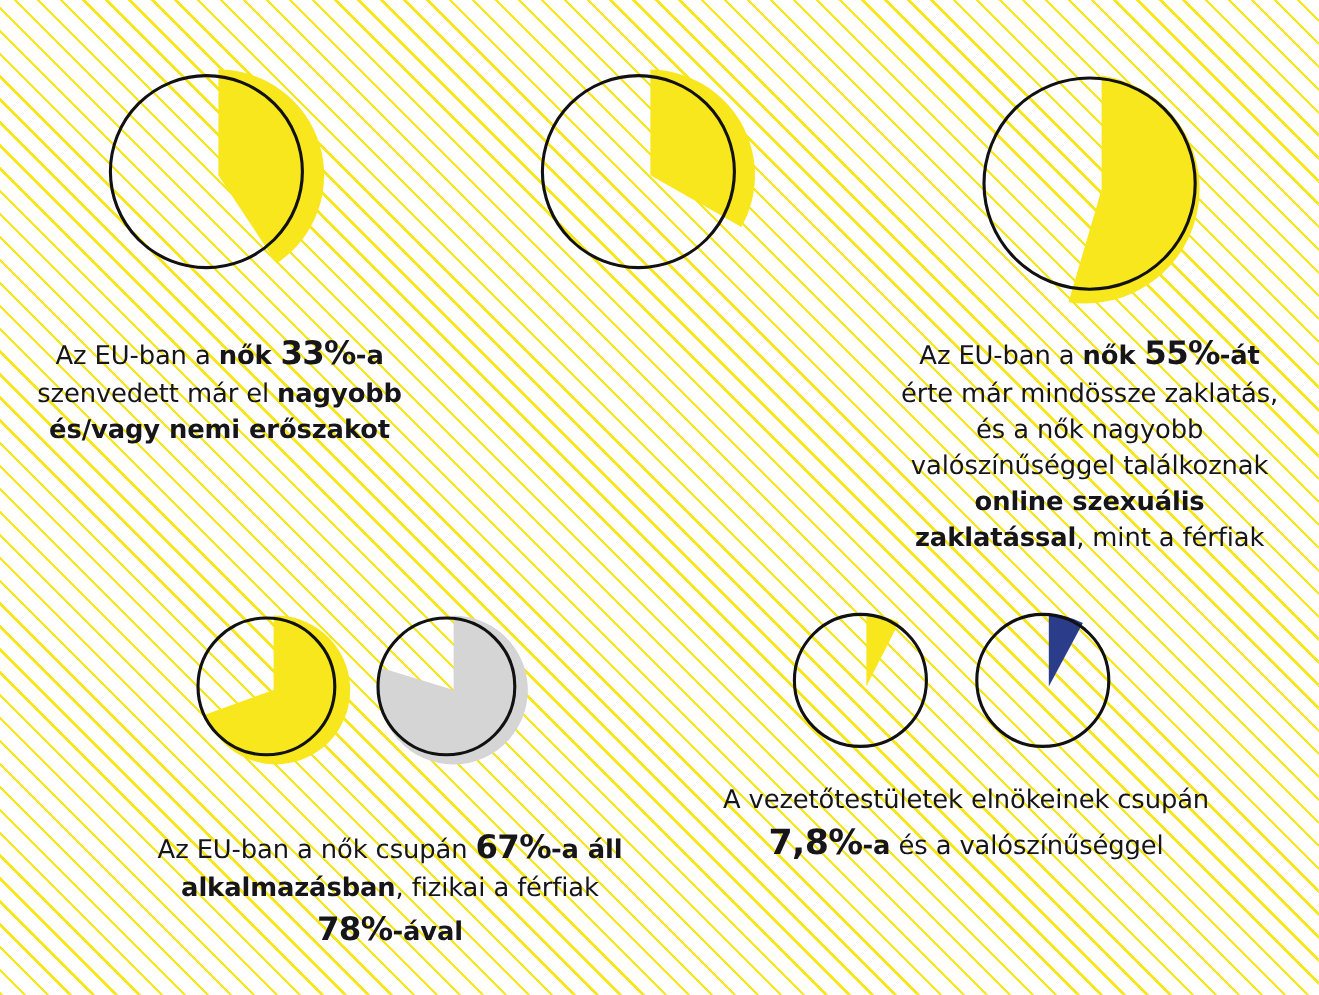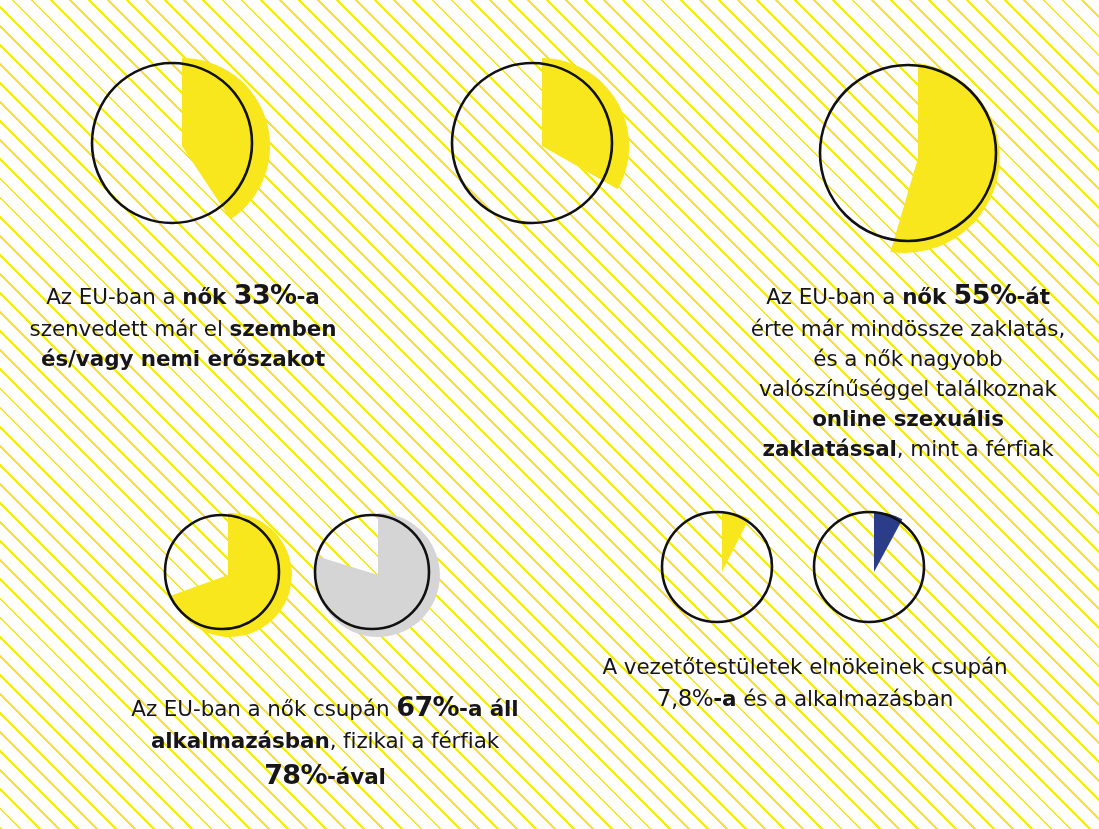--- a/index.html
+++ b/index.html
@@ -50,22 +50,22 @@
   }
   .caption b {
     font-weight: 700;
   }
   .caption .pct {
     font-weight: 700;
     font-size: 27px;
     letter-spacing: -0.6px;
   }
   .caption .pct-sm {
-    font-weight: 400;
-    font-size: 23px;
+    font-weight: 700;
+    font-size: 29px;
     letter-spacing: -0.5px;
   }
 
   
   #caption-violence   { left: 8px;   top: 276px; width: 350px; text-align: center; }
   #caption-partner    { left: 368px; top: 276px; width: 350px; }
   #caption-harassment { left: 728px; top: 276px; width: 360px; }
   #caption-employment { left: 100px; top: 688px; width: 450px; text-align: center; }
   #caption-leadership { left: 580px; top: 652px; width: 450px; }
 </style>
@@ -78,21 +78,21 @@
     <svg class="chart-svg" style="left:62px; top:33px;" width="230" height="230" viewBox="0 0 230 230">
 
       <path fill="#f9e71e" d="M 120 113 L 120 25 A 88 88 0 0 1 168.5 186.5 Z"></path>
 
       <circle cx="110" cy="110" r="80" fill="none" stroke="#111111" stroke-width="2.6"></circle>
     </svg>
   </div>
 
   <div class="caption" id="caption-violence">
     <span><span>Az EU-ban a </span><b>nők </b><span class="pct">33%</span><b>-a</b></span><br>
-    <span><span>szenvedett már el </span><b>szemben</b></span><br>
+    <span><span>szenvedett már el </span><b>nagyobb</b></span><br>
     <b>és/vagy nemi erőszakot</b>
   </div>
 
   <div class="stat-block">
     <svg class="chart-svg" style="left:422px; top:33px;" width="230" height="230" viewBox="0 0 230 230">
 
       <path fill="#f9e71e" d="M 120 113 L 120 25 A 88 88 0 0 1 195.8 156.2 Z"></path>
       <circle cx="110" cy="110" r="80" fill="none" stroke="#111111" stroke-width="2.6"></circle>
     </svg>
   </div>
@@ -144,16 +144,16 @@
 
     <svg class="chart-svg" style="left:812px; top:505px;" width="130" height="130" viewBox="0 0 130 130">
 
       <path fill="#2b3c8b" d="M 62 67 L 62 7 A 60 60 0 0 1 90.4 14.2 Z"></path>
       <circle cx="57" cy="62" r="55" fill="none" stroke="#111111" stroke-width="2.6"></circle>
     </svg>
   </div>
 
   <div class="caption" id="caption-leadership">
     <span>A vezetőtestületek elnökeinek csupán</span><br>
-    <span><span class="pct-sm">7,8%</span><b>-a</b><span> és a alkalmazásban</span></span><br>
+    <span><span class="pct-sm">7,8%</span><b>-a</b><span> és a valószínűséggel</span></span><br>
   </div>
 
 </div>
 
 </body></html>

